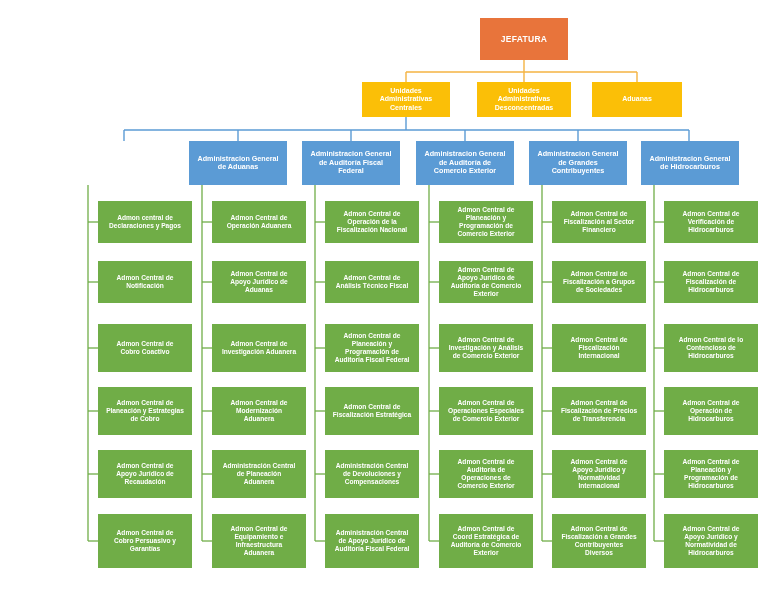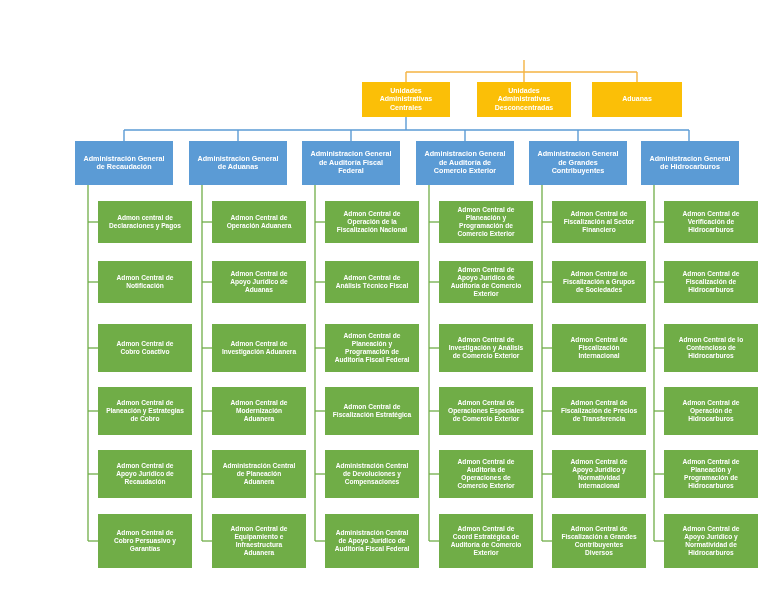--- a/index.html
+++ b/index.html
@@ -117,39 +117,38 @@
         <line x1="654" y1="222" x2="664" y2="222"></line>
         <line x1="654" y1="282" x2="664" y2="282"></line>
         <line x1="654" y1="348" x2="664" y2="348"></line>
         <line x1="654" y1="411" x2="664" y2="411"></line>
         <line x1="654" y1="474" x2="664" y2="474"></line>
         <line x1="654" y1="541" x2="664" y2="541"></line>
         <line x1="654" y1="185" x2="654" y2="541"></line>
       </g>
   </svg>
 
+  <div class="node node-root" style="left:480px; top:18px; width:88px; height:42px;">
+    <span>JEFATURA</span>
+  </div>
 
   <div class="node node-l2" style="left:362px; top:82px; width:88px; height:35px;">
     <span>Unidades
 Administrativas
 Centrales</span>
   </div>
   <div class="node node-l2" style="left:477px; top:82px; width:94px; height:35px;">
     <span>Unidades
 Administrativas
 Desconcentradas</span>
   </div>
   <div class="node node-l2" style="left:592px; top:82px; width:90px; height:35px;">
     <span>Aduanas</span>
   </div>
 
-  <div class="node node-l3" style="left:75px; top:141px; width:98px; height:44px;">
-    <span>Administración General
-de Recaudación</span>
-  </div>
   <div class="node node-l3" style="left:189px; top:141px; width:98px; height:44px;">
     <span>Administracion General
 de Aduanas</span>
   </div>
   <div class="node node-l3" style="left:302px; top:141px; width:98px; height:44px;">
     <span>Administracion General
 de Auditoría Fiscal
 Federal</span>
   </div>
   <div class="node node-l3" style="left:416px; top:141px; width:98px; height:44px;">

